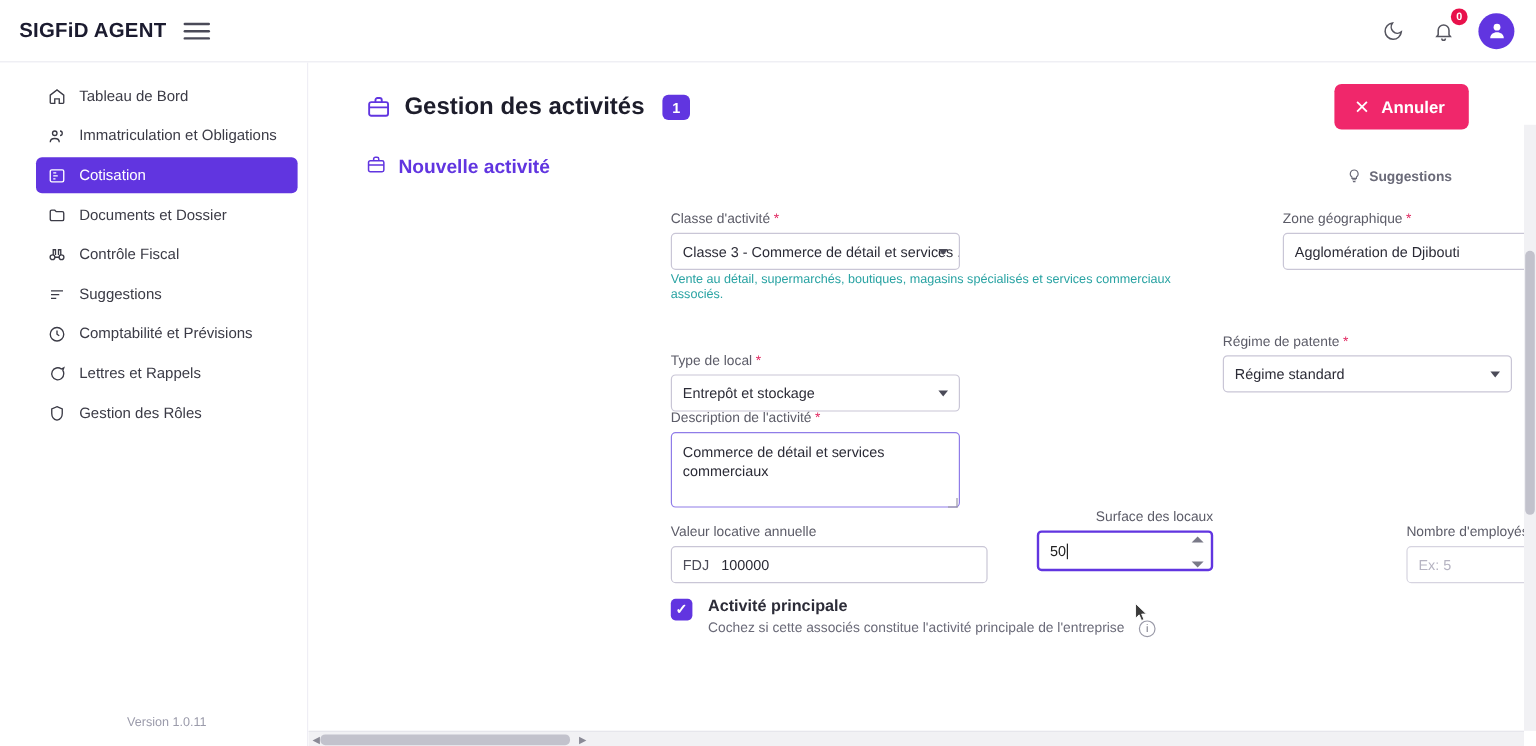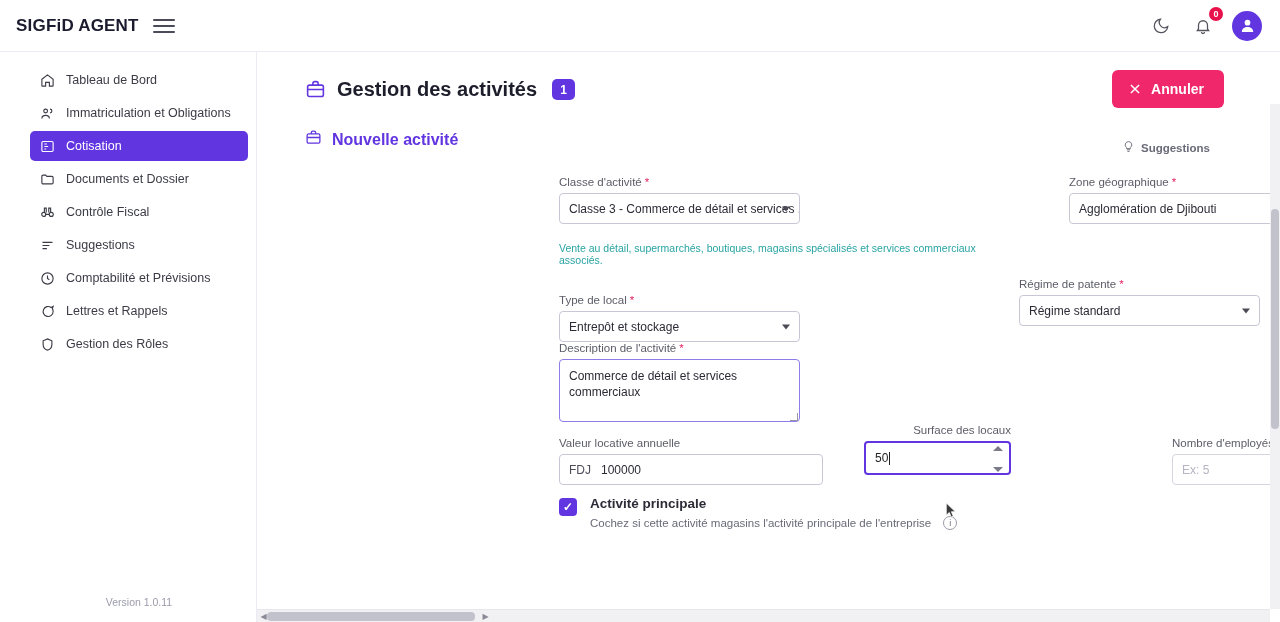--- a/index.html
+++ b/index.html
@@ -153,21 +153,21 @@
   }
   .caret {
     position: absolute; right: 9px; top: 50%;
     width: 0; height: 0;
     border-left: 4px solid transparent; border-right: 4px solid transparent;
     border-top: 5px solid #4b4b58;
     transform: translateY(-50%);
   }
   .hint {
     font-size: 10.5px; color: #29a3a3;
-    margin-top: 18px; width: 430px;
+    margin-top: 2px; width: 430px;
   }
   .textarea {
     width: 241px; height: 63px;
     border: 1px solid #8f7ce8;
     border-radius: 4px;
     font-size: 12px; color: #2b2b36;
     padding: 8px 9px;
     background: #fff;
     resize: none;
     line-height: 1.35;
@@ -498,21 +498,21 @@
           <div class="input-plain">
             <span class="ph">Ex: 5</span>
           </div>
         </div>
 
         <div class="checkrow" style="position:absolute; left:302px; top:320px; margin:0;">
           <div class="cbox">✓</div>
           <div>
             <div class="ck-title">Activité principale</div>
             <div class="ck-sub">
-              <span>Cochez si cette activité magasins l'activité principale de l'entreprise</span>
+              <span>Cochez si cette associés constitue l'activité principale de l'entreprise</span>
               <span class="info-ico">i</span>
             </div>
           </div>
         </div>
 
       </div>
 
       <svg class="cursor" viewBox="0 0 12 18">
         <path d="M1 1 L1 14 L4.2 11 L6.3 16 L8.4 15 L6.4 10.3 L10.6 10.3 Z" fill="#3a3a3a" stroke="#ffffff" stroke-width="0.8"></path>
       </svg>

